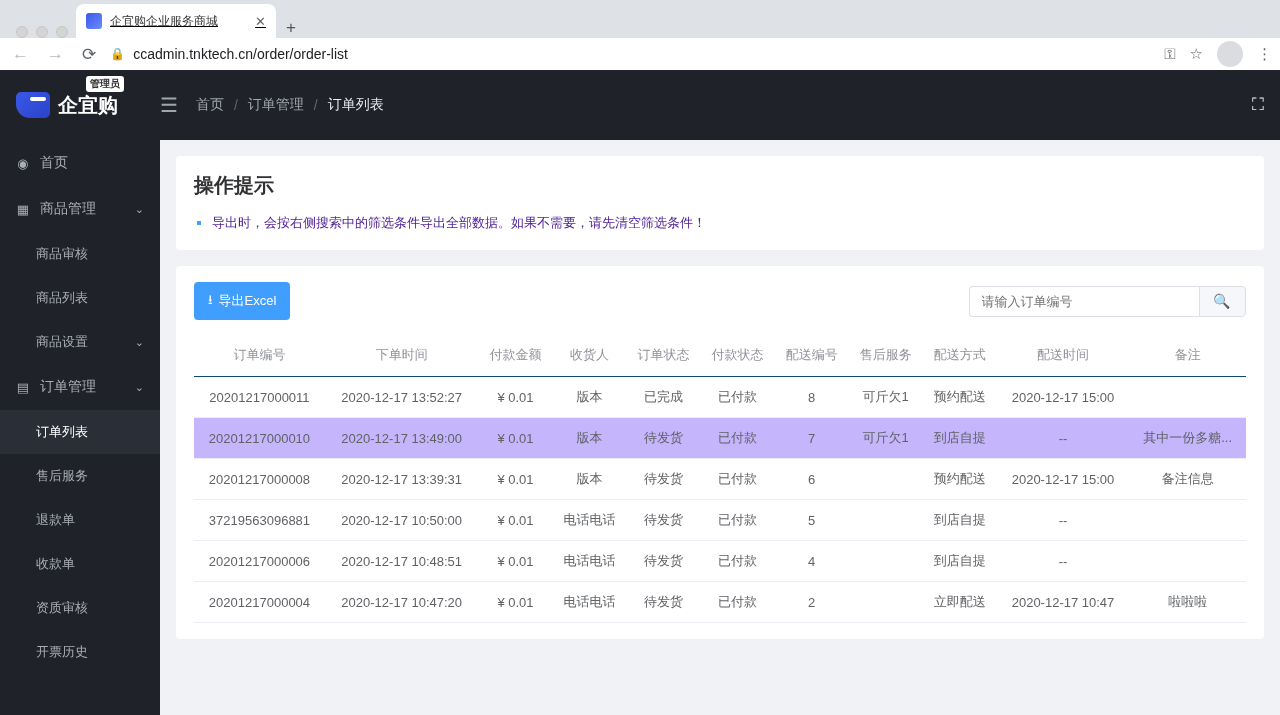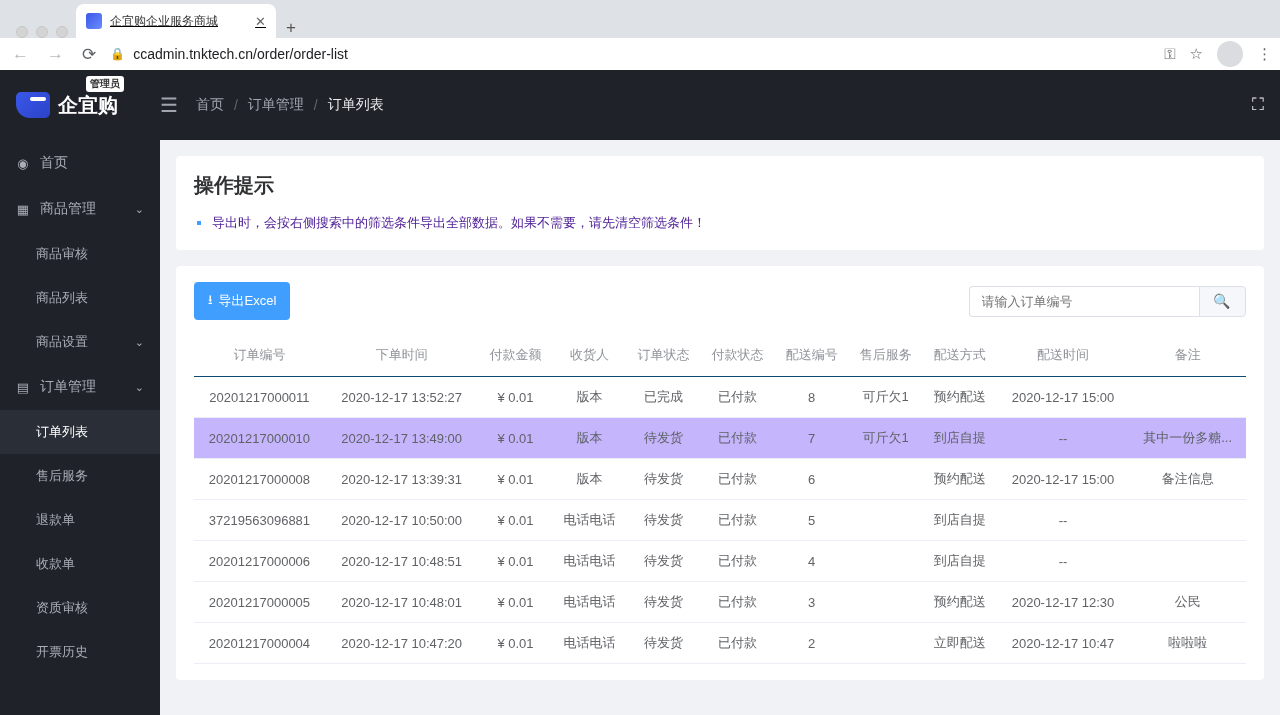--- a/index.html
+++ b/index.html
@@ -258,33 +258,20 @@
               <td>电话电话</td>
               <td>待发货</td>
               <td>已付款</td>
               <td>4</td>
               <td></td>
               <td>到店自提</td>
               <td>--</td>
               <td></td>
             </tr>
             <tr>
-              <td>20201217000005</td>
-              <td>2020-12-17 10:48:01</td>
-              <td>¥ 0.01</td>
-              <td>电话电话</td>
-              <td>待发货</td>
-              <td>已付款</td>
-              <td>3</td>
-              <td></td>
-              <td>预约配送</td>
-              <td>2020-12-17 12:30</td>
-              <td>公民</td>
-            </tr>
-            <tr>
               <td>20201217000004</td>
               <td>2020-12-17 10:47:20</td>
               <td>¥ 0.01</td>
               <td>电话电话</td>
               <td>待发货</td>
               <td>已付款</td>
               <td>2</td>
               <td></td>
               <td>立即配送</td>
               <td>2020-12-17 10:47</td>

